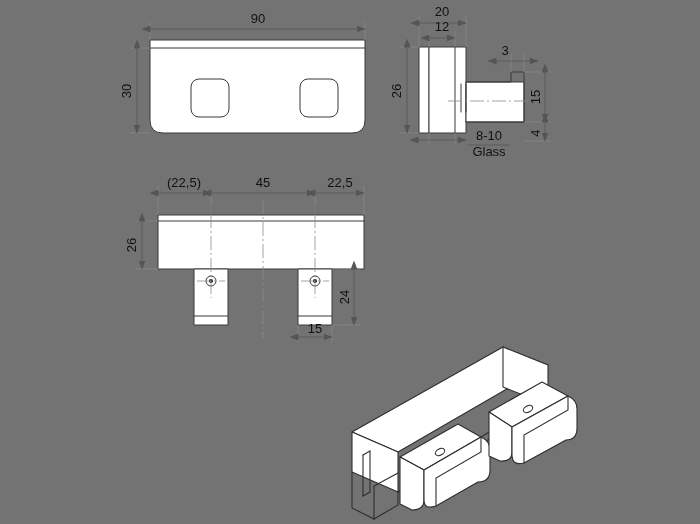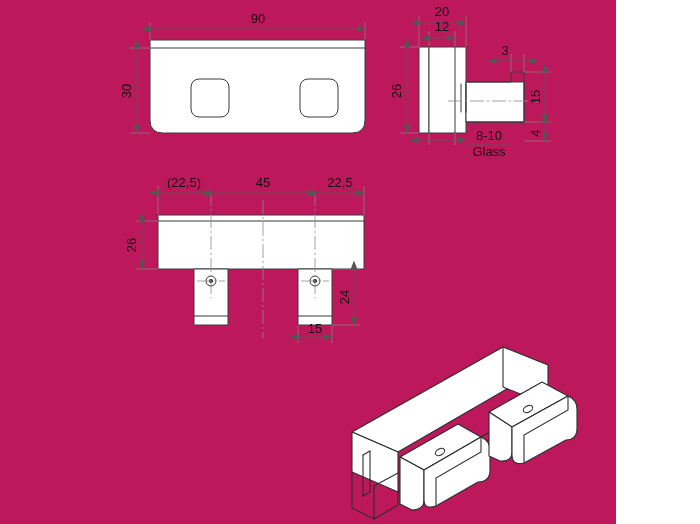--- a/index.html
+++ b/index.html
@@ -9,23 +9,23 @@
     background: #ffffff;
   }
   body {
     width: 700px;
     height: 524px;
     overflow: hidden;
     font-family: "Liberation Sans", sans-serif;
   }
   #drawing-root {
     position: relative;
-    width: 616px;
+    width: 700px;
     height: 524px;
-    background: #be185d;
+    background: #737373;
   }
   svg#drawing-canvas {
     position: absolute;
     left: 0;
     top: 0;
     width: 700px;
     height: 524px;
     display: block;
   }
   .part-edge {

